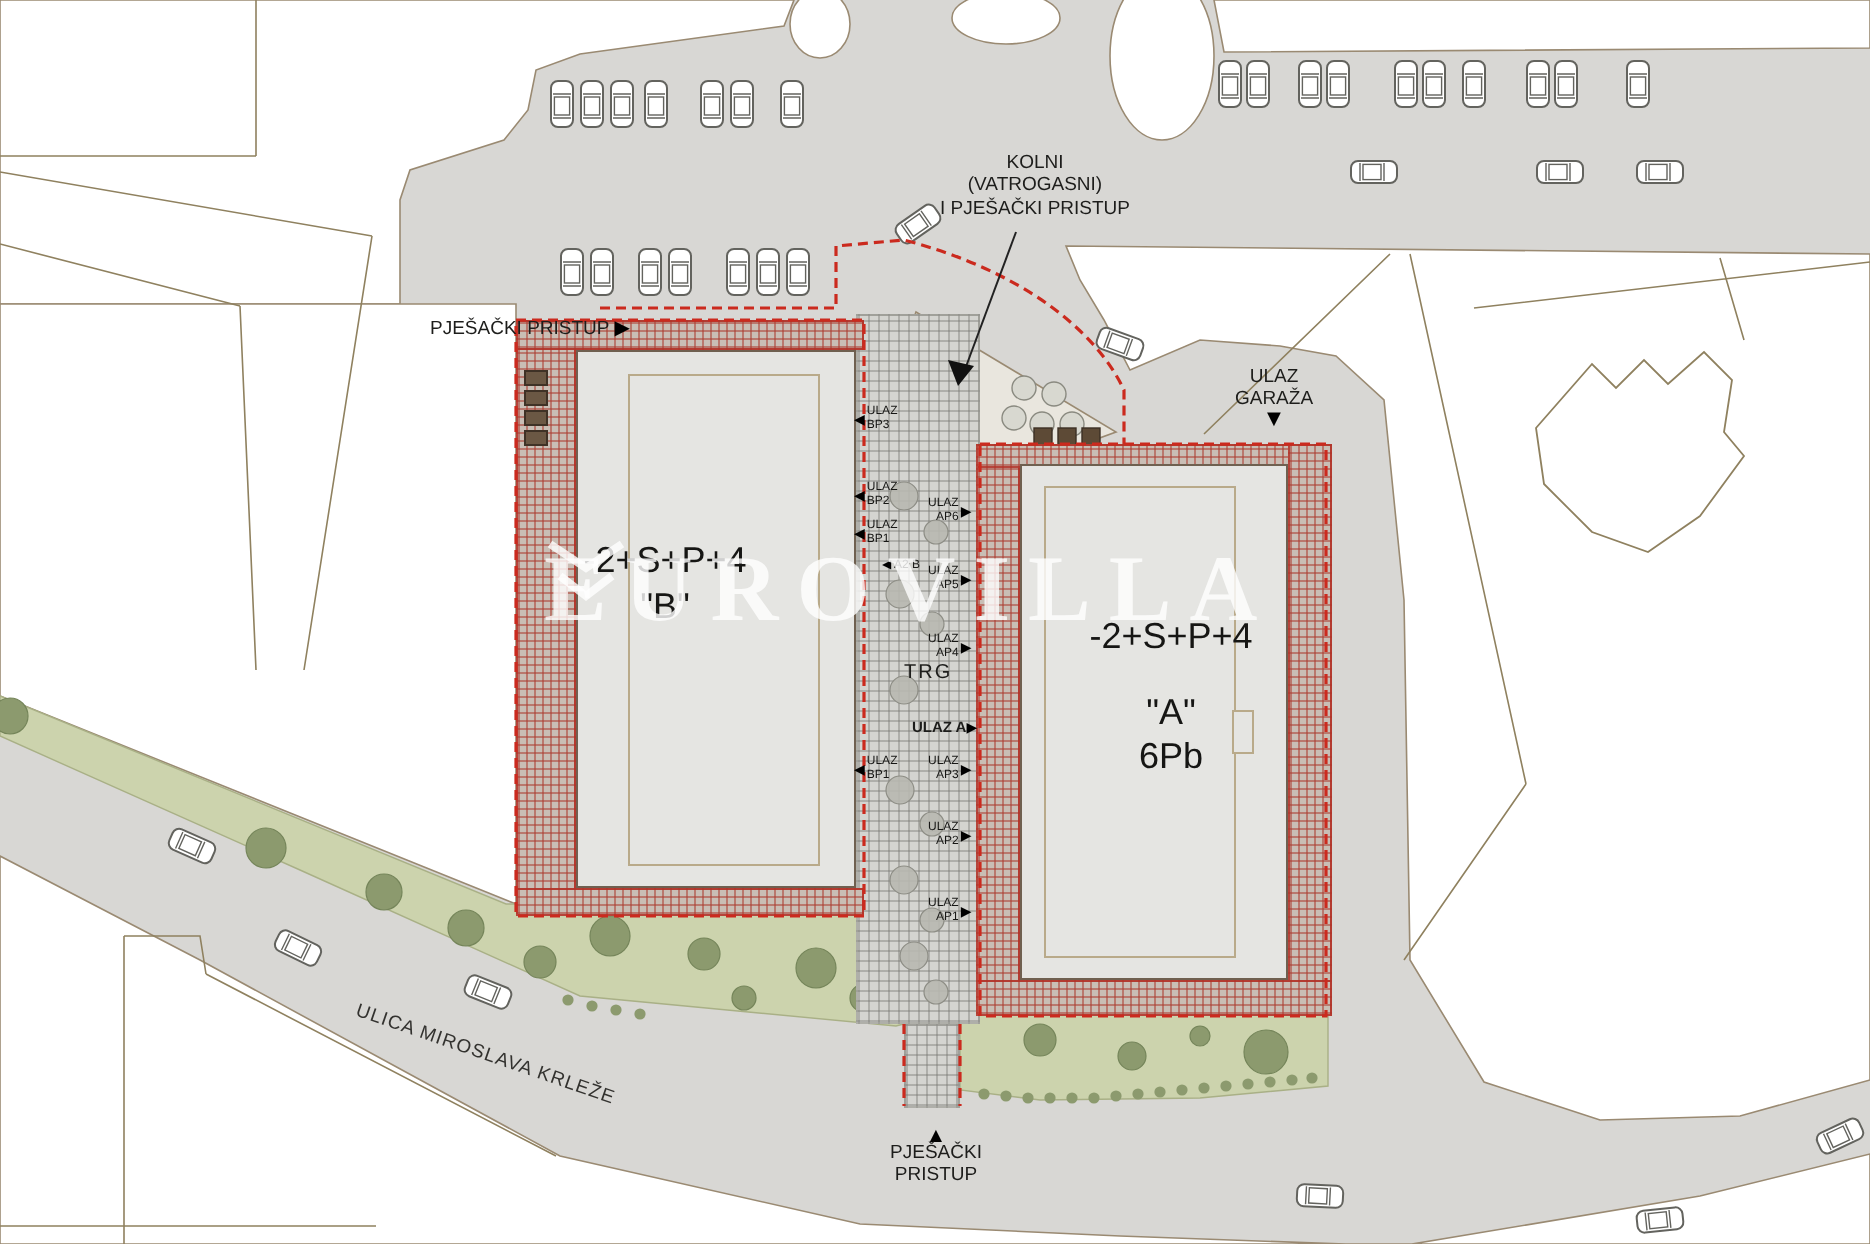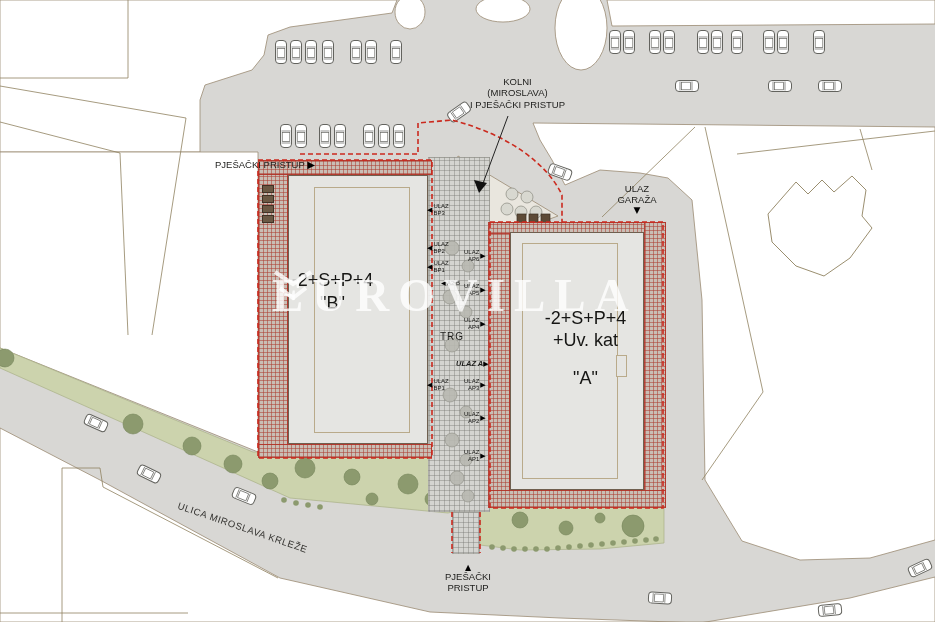--- a/index.html
+++ b/index.html
@@ -204,21 +204,21 @@
       <path d="M452,512 L452,553 M480,512 L480,553"></path>
     </g>
     <g>
       <path d="M508,116 L482,186" stroke="#222" stroke-width="1" fill="none"></path>
       <polygon points="479,193 474,180 487,183" fill="#111"></polygon>
     </g>
   </svg>
 
   <div class="lbl ctr" style="left:455px;top:76px;width:125px;font-size:9.5px;z-index:50;">
     <div>KOLNI</div>
-    <div>(MIROSLAVA)</div>
+    <div>(VATROGASNI)</div>
     <div>I PJEŠAČKI PRISTUP</div>
   </div>
 
   <div class="lbl" style="left:215px;top:159px;font-size:9.5px;z-index:50;">
     <span>PJEŠAČKI PRISTUP</span>
     <span class="arr" style="font-size:10px;">▶</span>
   </div>
 
   <div class="lbl ctr" style="left:606px;top:183px;width:62px;font-size:9.5px;z-index:50;">
     <div>ULAZ</div>
@@ -226,28 +226,28 @@
     <div class="arr" style="font-size:9px;line-height:8px;">▼</div>
   </div>
 
   <div class="bigtxt" style="left:265px;top:269px;width:135px;z-index:50;">
     <div>-2+S+P+4</div>
     <div>"B"</div>
   </div>
 
   <div class="bigtxt" style="left:518px;top:307px;width:135px;line-height:22px;z-index:50;">
     <div>-2+S+P+4</div>
-    <div>+Uv. kat</div>
     <div style="height:16px;"></div>
     <div>"A"</div>
-  </div>
-
-  <div class="lbl" style="left:440px;top:331px;font-size:10px;letter-spacing:1px;z-index:50;">TRG</div>
-
-  <div class="lbl" style="left:456px;top:359px;font-size:7.5px;font-weight:bold;z-index:50;font-style:italic;">
+    <div>6Pb</div>
+  </div>
+
+  <div class="lbl" style="left:452px;top:331px;font-size:10px;letter-spacing:1px;z-index:50;">TRG</div>
+
+  <div class="lbl" style="left:456px;top:359px;font-size:7.5px;font-weight:bold;z-index:50;">
     <span>ULAZ A</span><span class="arr">▶</span>
   </div>
 
   <div class="lbl" style="left:441px;top:279px;font-size:6px;z-index:50;">
     <span class="arr" style="font-size:6px;">◀</span>
     <span>A2 B</span>
   </div>
 
   <div class="ent" style="left:427px;top:203px;z-index:50;">
     <span class="arr">◀</span>

